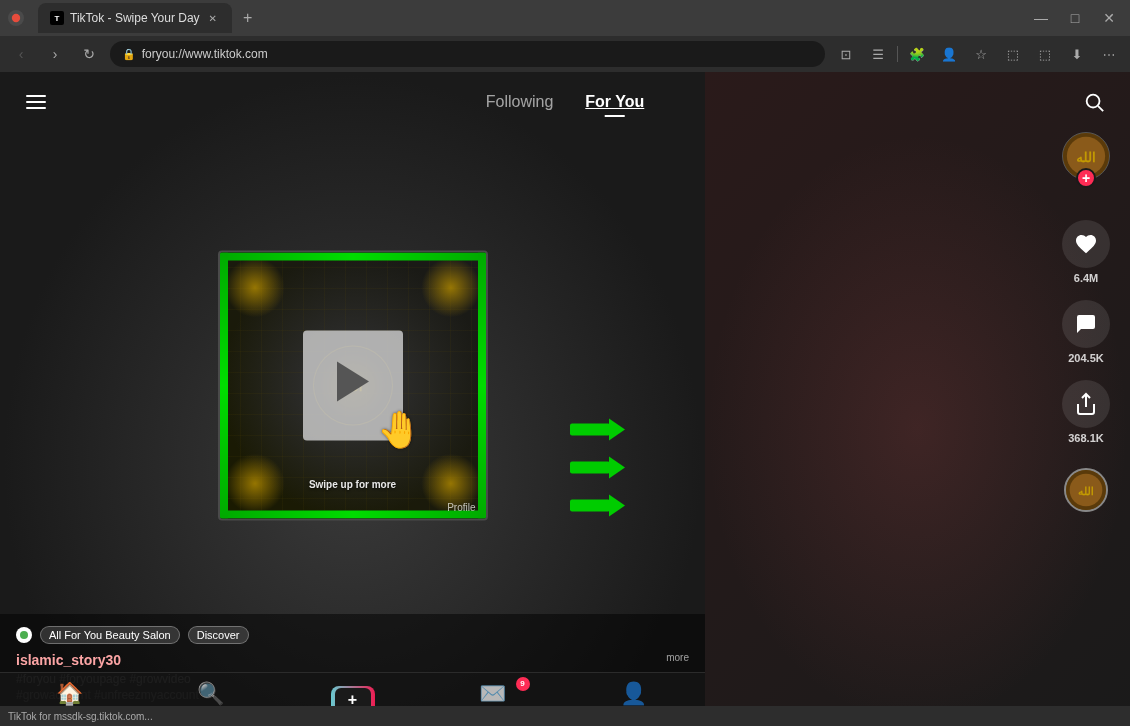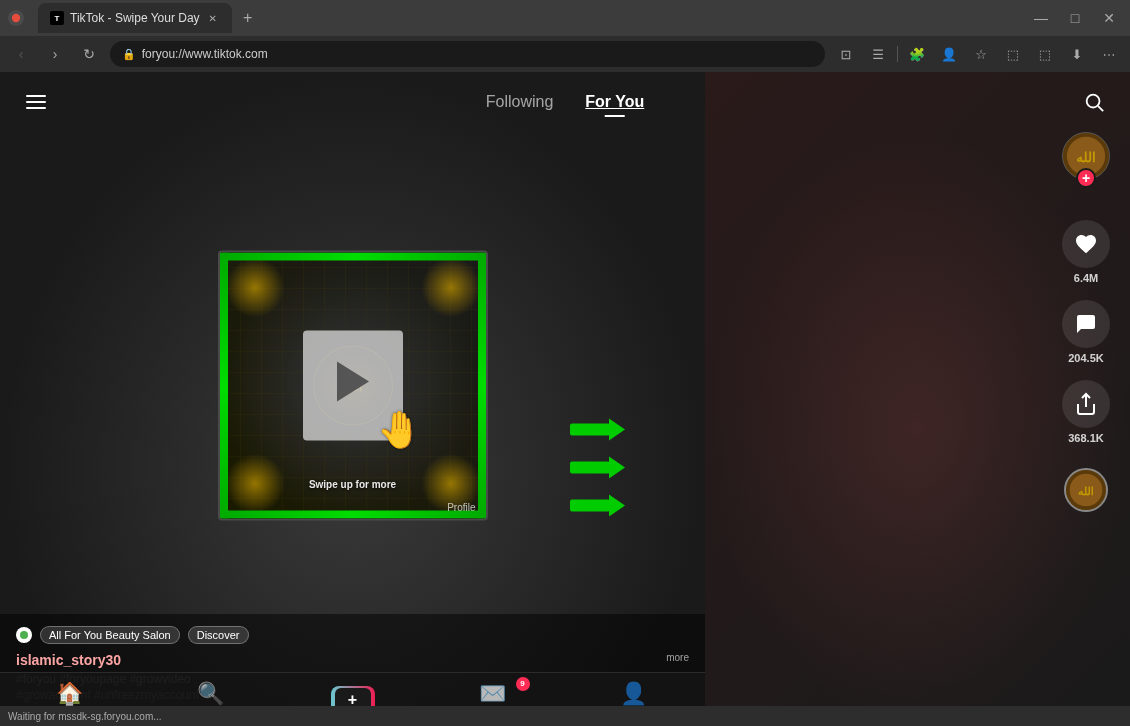--- a/index.html
+++ b/index.html
@@ -968,16 +968,16 @@
               </svg>
             </div>
           </div>
         </div>
       </div>
 
     </div>
   </div>
 
   <div class="status-bar">
-    <span class="status-text">Waiting for mssdk-sg.foryou.com...</span>
+    <span class="status-text">TikTok for mssdk-sg.tiktok.com...</span>
   </div>
 
 </div>
 
 </body></html>

